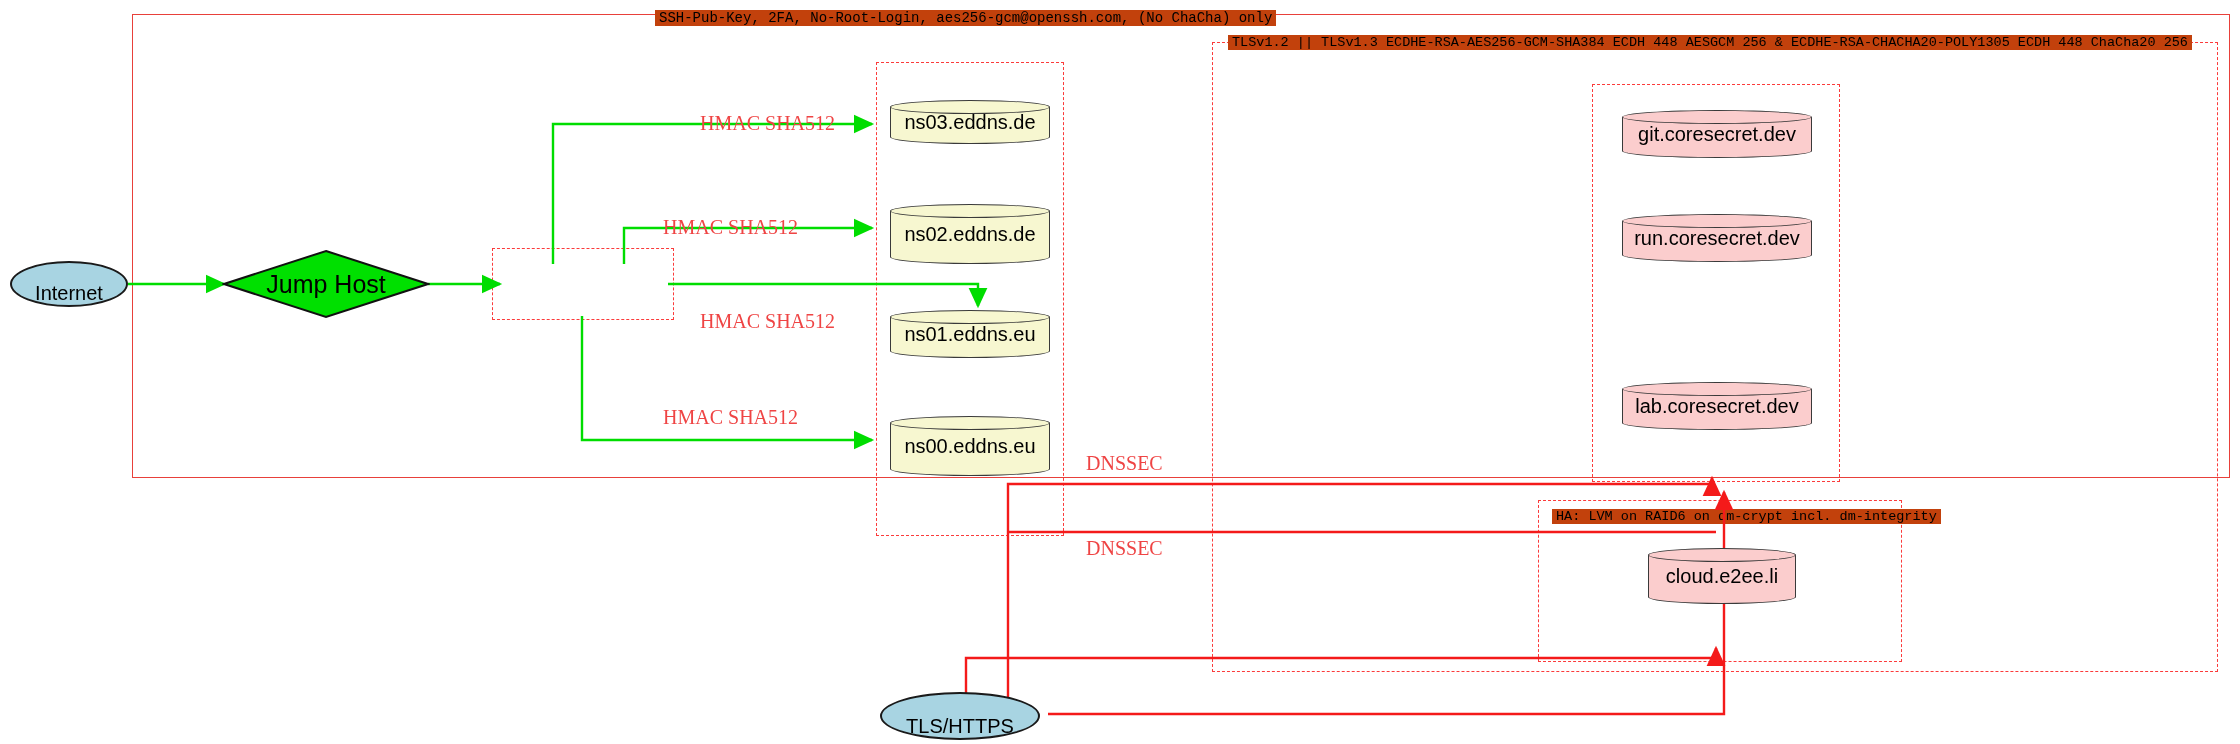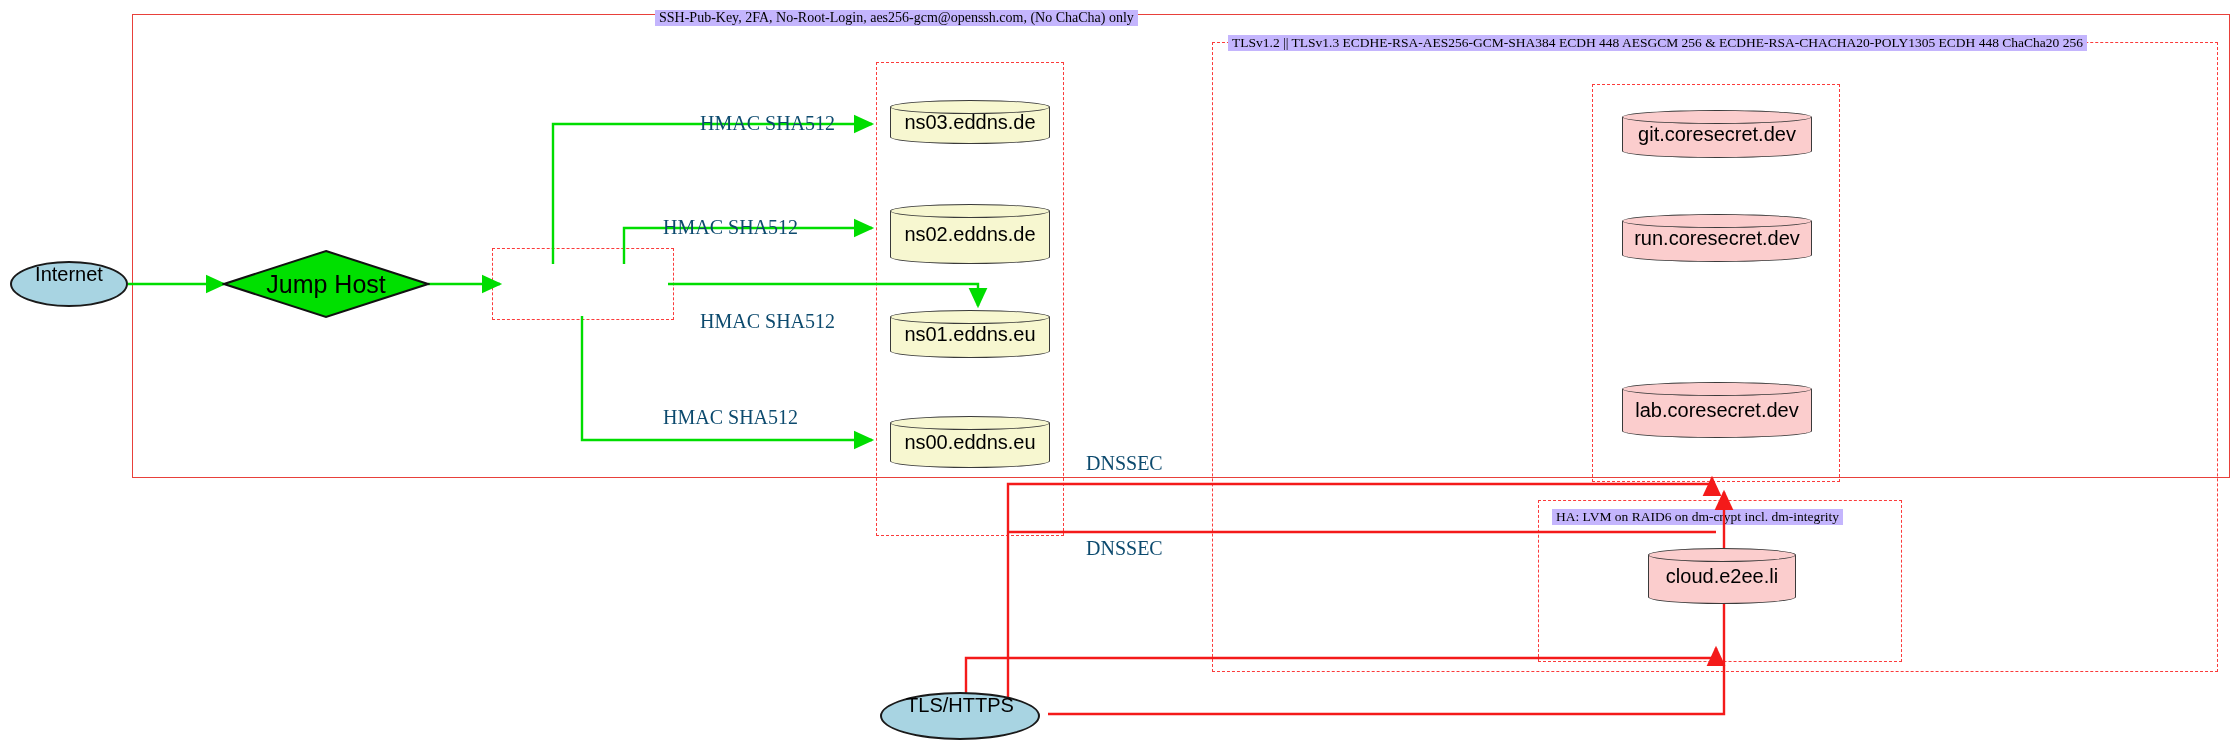--- a/index.html
+++ b/index.html
@@ -6,27 +6,27 @@
   body{width:2240px;height:744px;position:relative;
        font-family:"Liberation Sans",sans-serif;overflow:hidden;}
   #stage{position:absolute;left:0;top:0;width:2240px;height:744px;}
   svg#wires{position:absolute;left:0;top:0;width:2240px;height:744px;pointer-events:none;}
 
   
   .cluster{position:absolute;box-sizing:border-box;}
   .cluster.solid{border:1.6px solid #e8403a;}
   .cluster.dashed{border:1.8px dashed #fb3b3b;}
   .cl-label{position:absolute;white-space:nowrap;
-            font-family:Liberation Serif, serif;color:#000;background:#c4b5fd;
+            font-family:Liberation Mono, monospace;color:#000;background:#c2410c;
             padding:0 4px;}
 
   
   .node{position:absolute;box-sizing:border-box;}
   .ellipse{border:2px solid #1a1a1a;border-radius:50%;
-           display:flex;align-items:flex-start;justify-content:center;
+           display:flex;align-items:flex-end;justify-content:center;
            background:#a8d4e2;font-size:20px;color:#000;}
   .cyl{position:absolute;}
   .cyl .body{position:absolute;left:0;right:0;top:7px;bottom:7px;
              border-left:1.8px solid #3a3a3a;border-right:1.8px solid #3a3a3a;}
   .cyl .top{position:absolute;left:0;right:0;top:0;height:14px;
             border:1.8px solid #3a3a3a;border-radius:50%;box-sizing:border-box;}
   .cyl .bot{position:absolute;left:0;right:0;bottom:0;height:14px;
             border:1.8px solid #3a3a3a;border-radius:50%;box-sizing:border-box;
             border-top-color:transparent;}
   .cyl .txt{position:absolute;left:0;right:0;top:0;bottom:0;
@@ -39,21 +39,21 @@
   .cyl .body{z-index:1;}
   .cyl .bot{z-index:0;}
 
   .diamond{display:flex;align-items:center;justify-content:center;
            font-size:25px;color:#000;}
   .diamond svg{position:absolute;left:0;top:0;}
   .diamond span{position:relative;z-index:2;}
 
   
   .elabel{position:absolute;white-space:nowrap;
-          font-family:"Liberation Serif",serif;font-size:20px;color:#0c4a6e;}
+          font-family:"Liberation Serif",serif;font-size:20px;color:#ef4444;}
 </style>
 </head>
 <body>
 
 <div id="stage">
 
   <div class="cluster solid" style="left:132px;top:14px;width:2098px;height:464px;"></div>
   <div class="cl-label" style="left:655px;top:10px;font-size:14px;">SSH-Pub-Key, 2FA, No-Root-Login, aes256-gcm@openssh.com, (No ChaCha) only</div>
 
   <div class="cluster dashed" style="left:1212px;top:42px;width:1006px;height:630px;"></div>
@@ -131,42 +131,42 @@
     <div class="txt">ns02.eddns.de</div>
   </div>
 
   <div class="node cyl yellow" style="left:890px;top:310px;width:160px;height:48px;">
     <div class="bot"></div>
     <div class="body"></div>
     <div class="top"></div>
     <div class="txt">ns01.eddns.eu</div>
   </div>
 
-  <div class="node cyl yellow" style="left:890px;top:416px;width:160px;height:52px;">
+  <div class="node cyl yellow" style="left:890px;top:416px;width:160px;height:60px;">
     <div class="bot"></div>
     <div class="body"></div>
     <div class="top"></div>
     <div class="txt">ns00.eddns.eu</div>
   </div>
 
   <div class="node cyl pink" style="left:1622px;top:110px;width:190px;height:48px;">
     <div class="bot"></div>
     <div class="body"></div>
     <div class="top"></div>
     <div class="txt">git.coresecret.dev</div>
   </div>
 
   <div class="node cyl pink" style="left:1622px;top:214px;width:190px;height:48px;">
     <div class="bot"></div>
     <div class="body"></div>
     <div class="top"></div>
     <div class="txt">run.coresecret.dev</div>
   </div>
 
-  <div class="node cyl pink" style="left:1622px;top:382px;width:190px;height:56px;">
+  <div class="node cyl pink" style="left:1622px;top:382px;width:190px;height:48px;">
     <div class="bot"></div>
     <div class="body"></div>
     <div class="top"></div>
     <div class="txt">lab.coresecret.dev</div>
   </div>
 
   <div class="node cyl pink" style="left:1648px;top:548px;width:148px;height:56px;">
     <div class="bot"></div>
     <div class="body"></div>
     <div class="top"></div>

